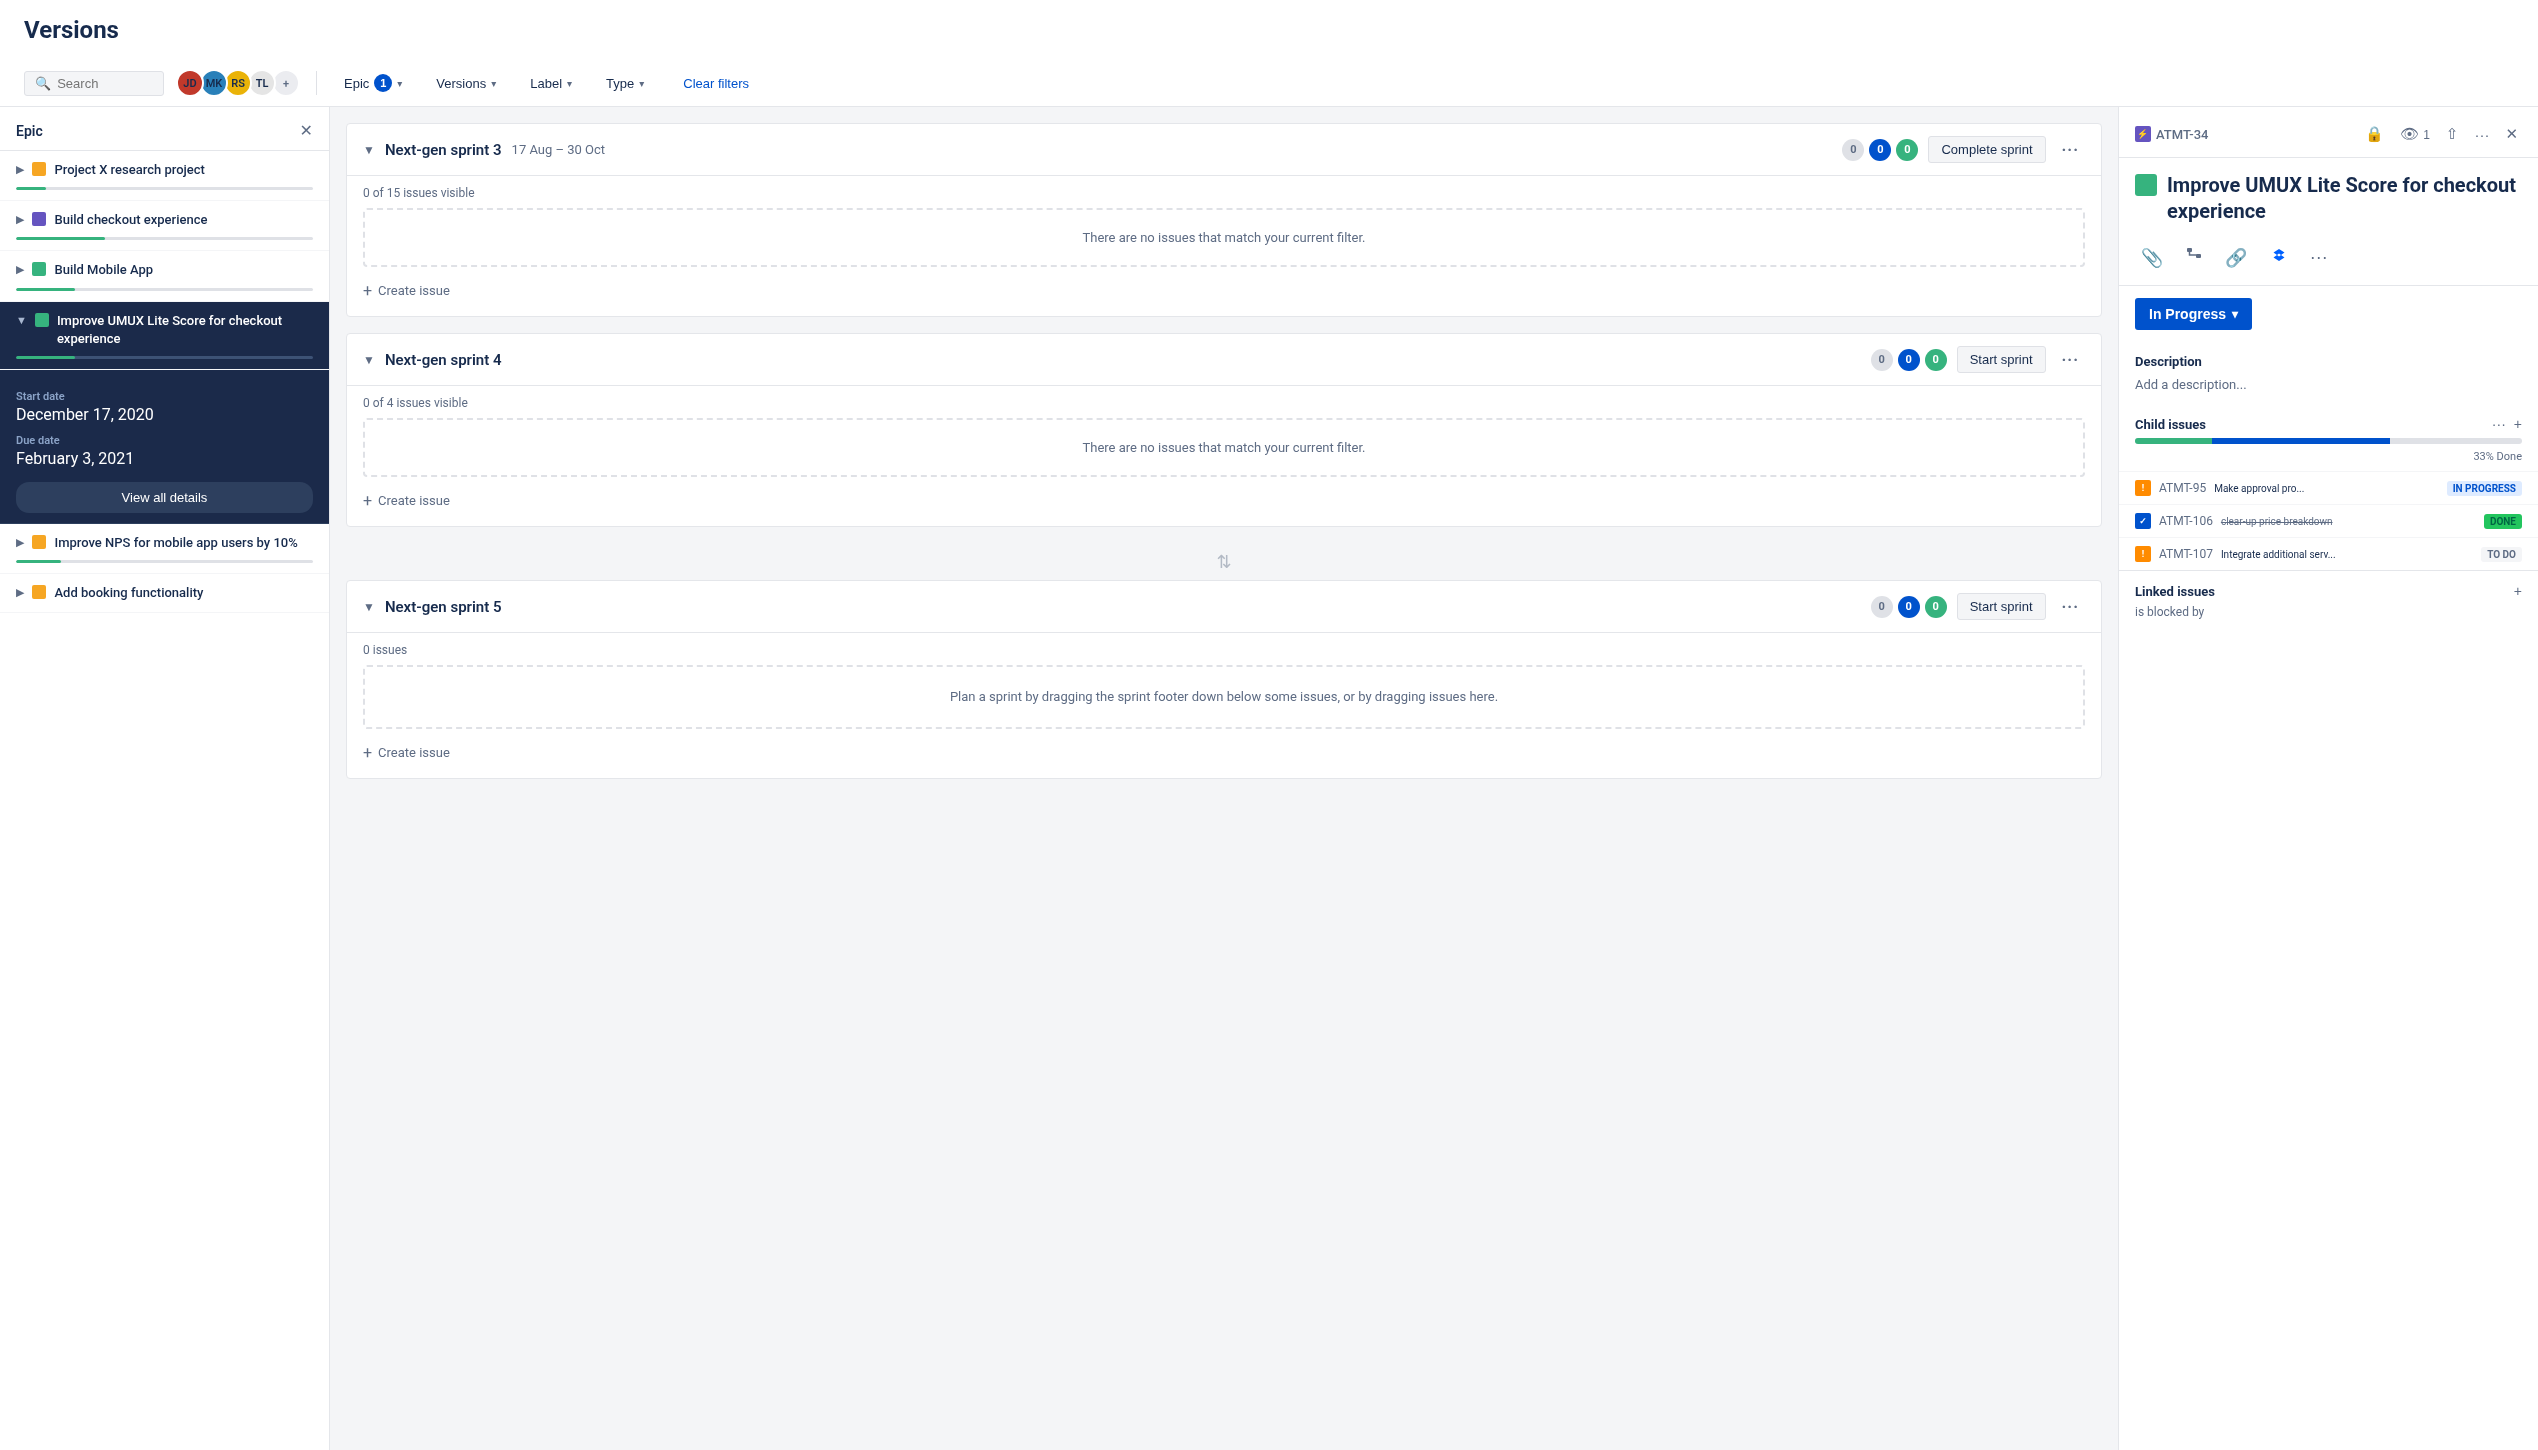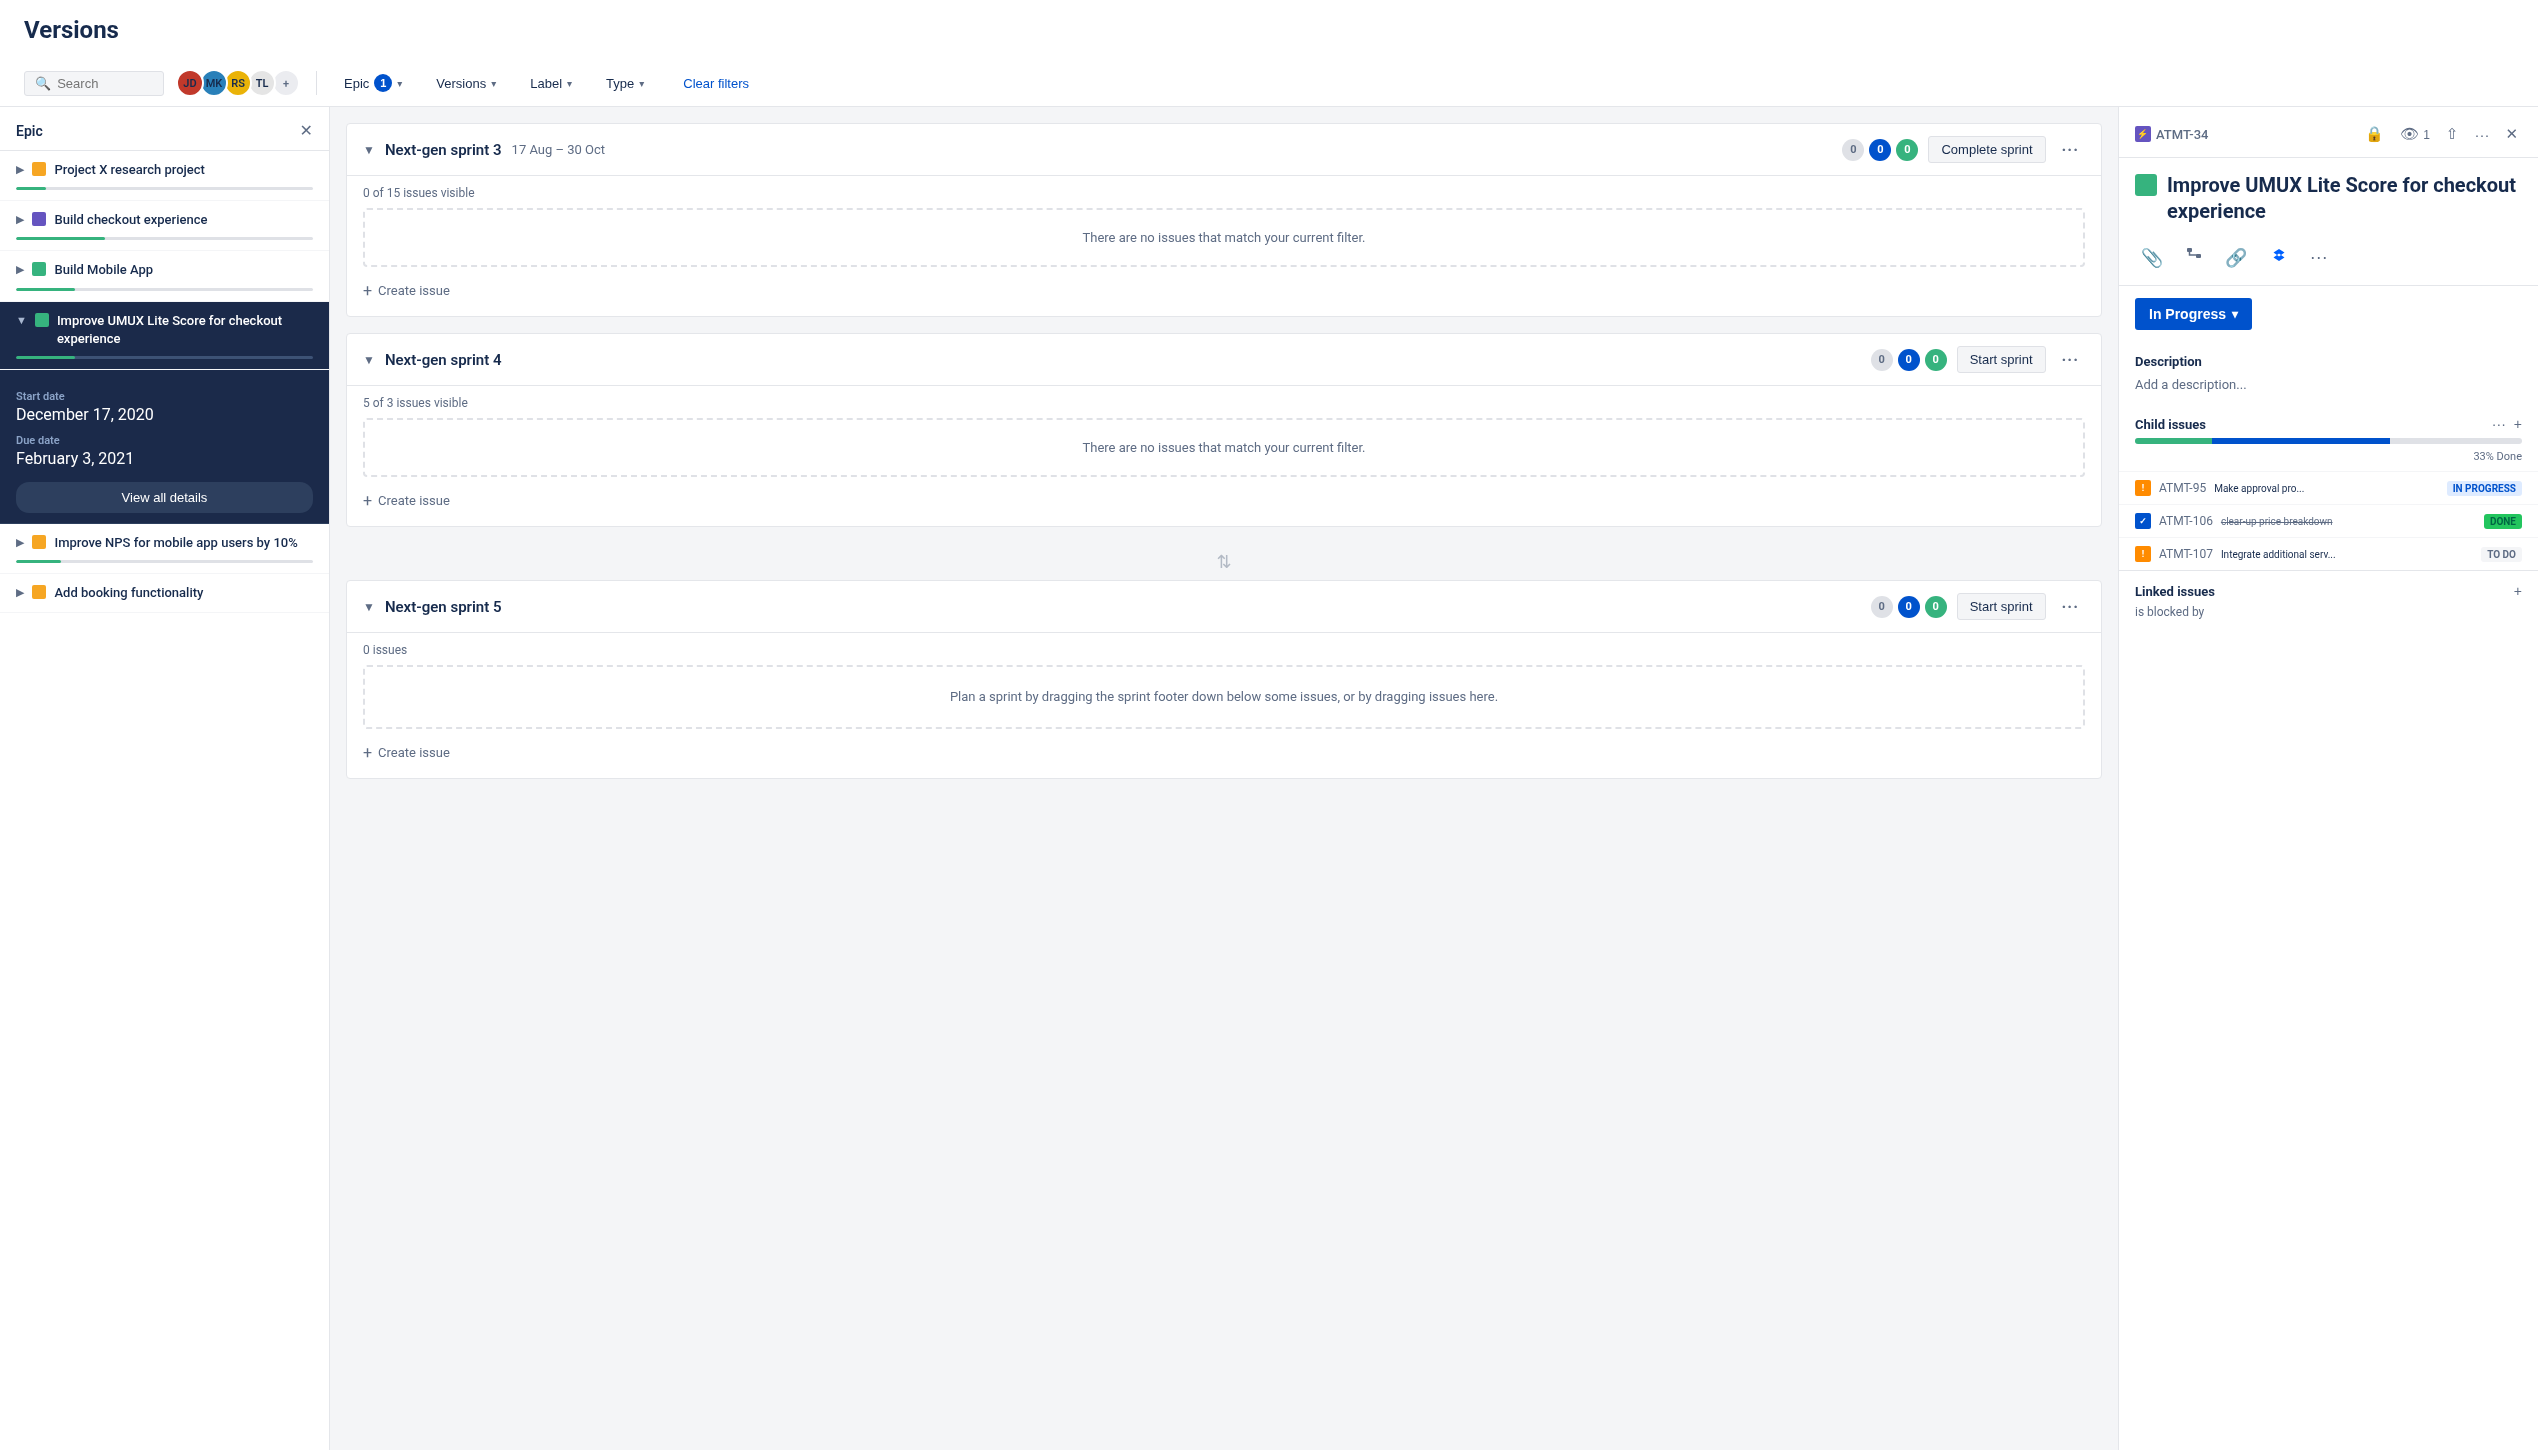--- a/index.html
+++ b/index.html
@@ -299,21 +299,21 @@
           <span class="sprint-name">Next-gen sprint 4</span>
           <div class="sprint-counters">
             <div class="counter gray">0</div>
             <div class="counter blue-dark">0</div>
             <div class="counter green">0</div>
           </div>
           <button class="sprint-btn">Start sprint</button>
           <span class="sprint-more">···</span>
         </div>
         <div class="sprint-body">
-          <div style="font-size:12px;color:#5e6c84;margin-bottom:8px;">5 of 3 issues visible</div>
+          <div style="font-size:12px;color:#5e6c84;margin-bottom:8px;">0 of 4 issues visible</div>
           <div class="empty-sprint">There are no issues that match your current filter.</div>
           <div class="create-issue-row">
             <span class="create-issue-plus">+</span>
             <span>Create issue</span>
           </div>
         </div>
       </div>
 
       <div class="sprint-divider">
         <span class="divider-icon">⇅</span>

